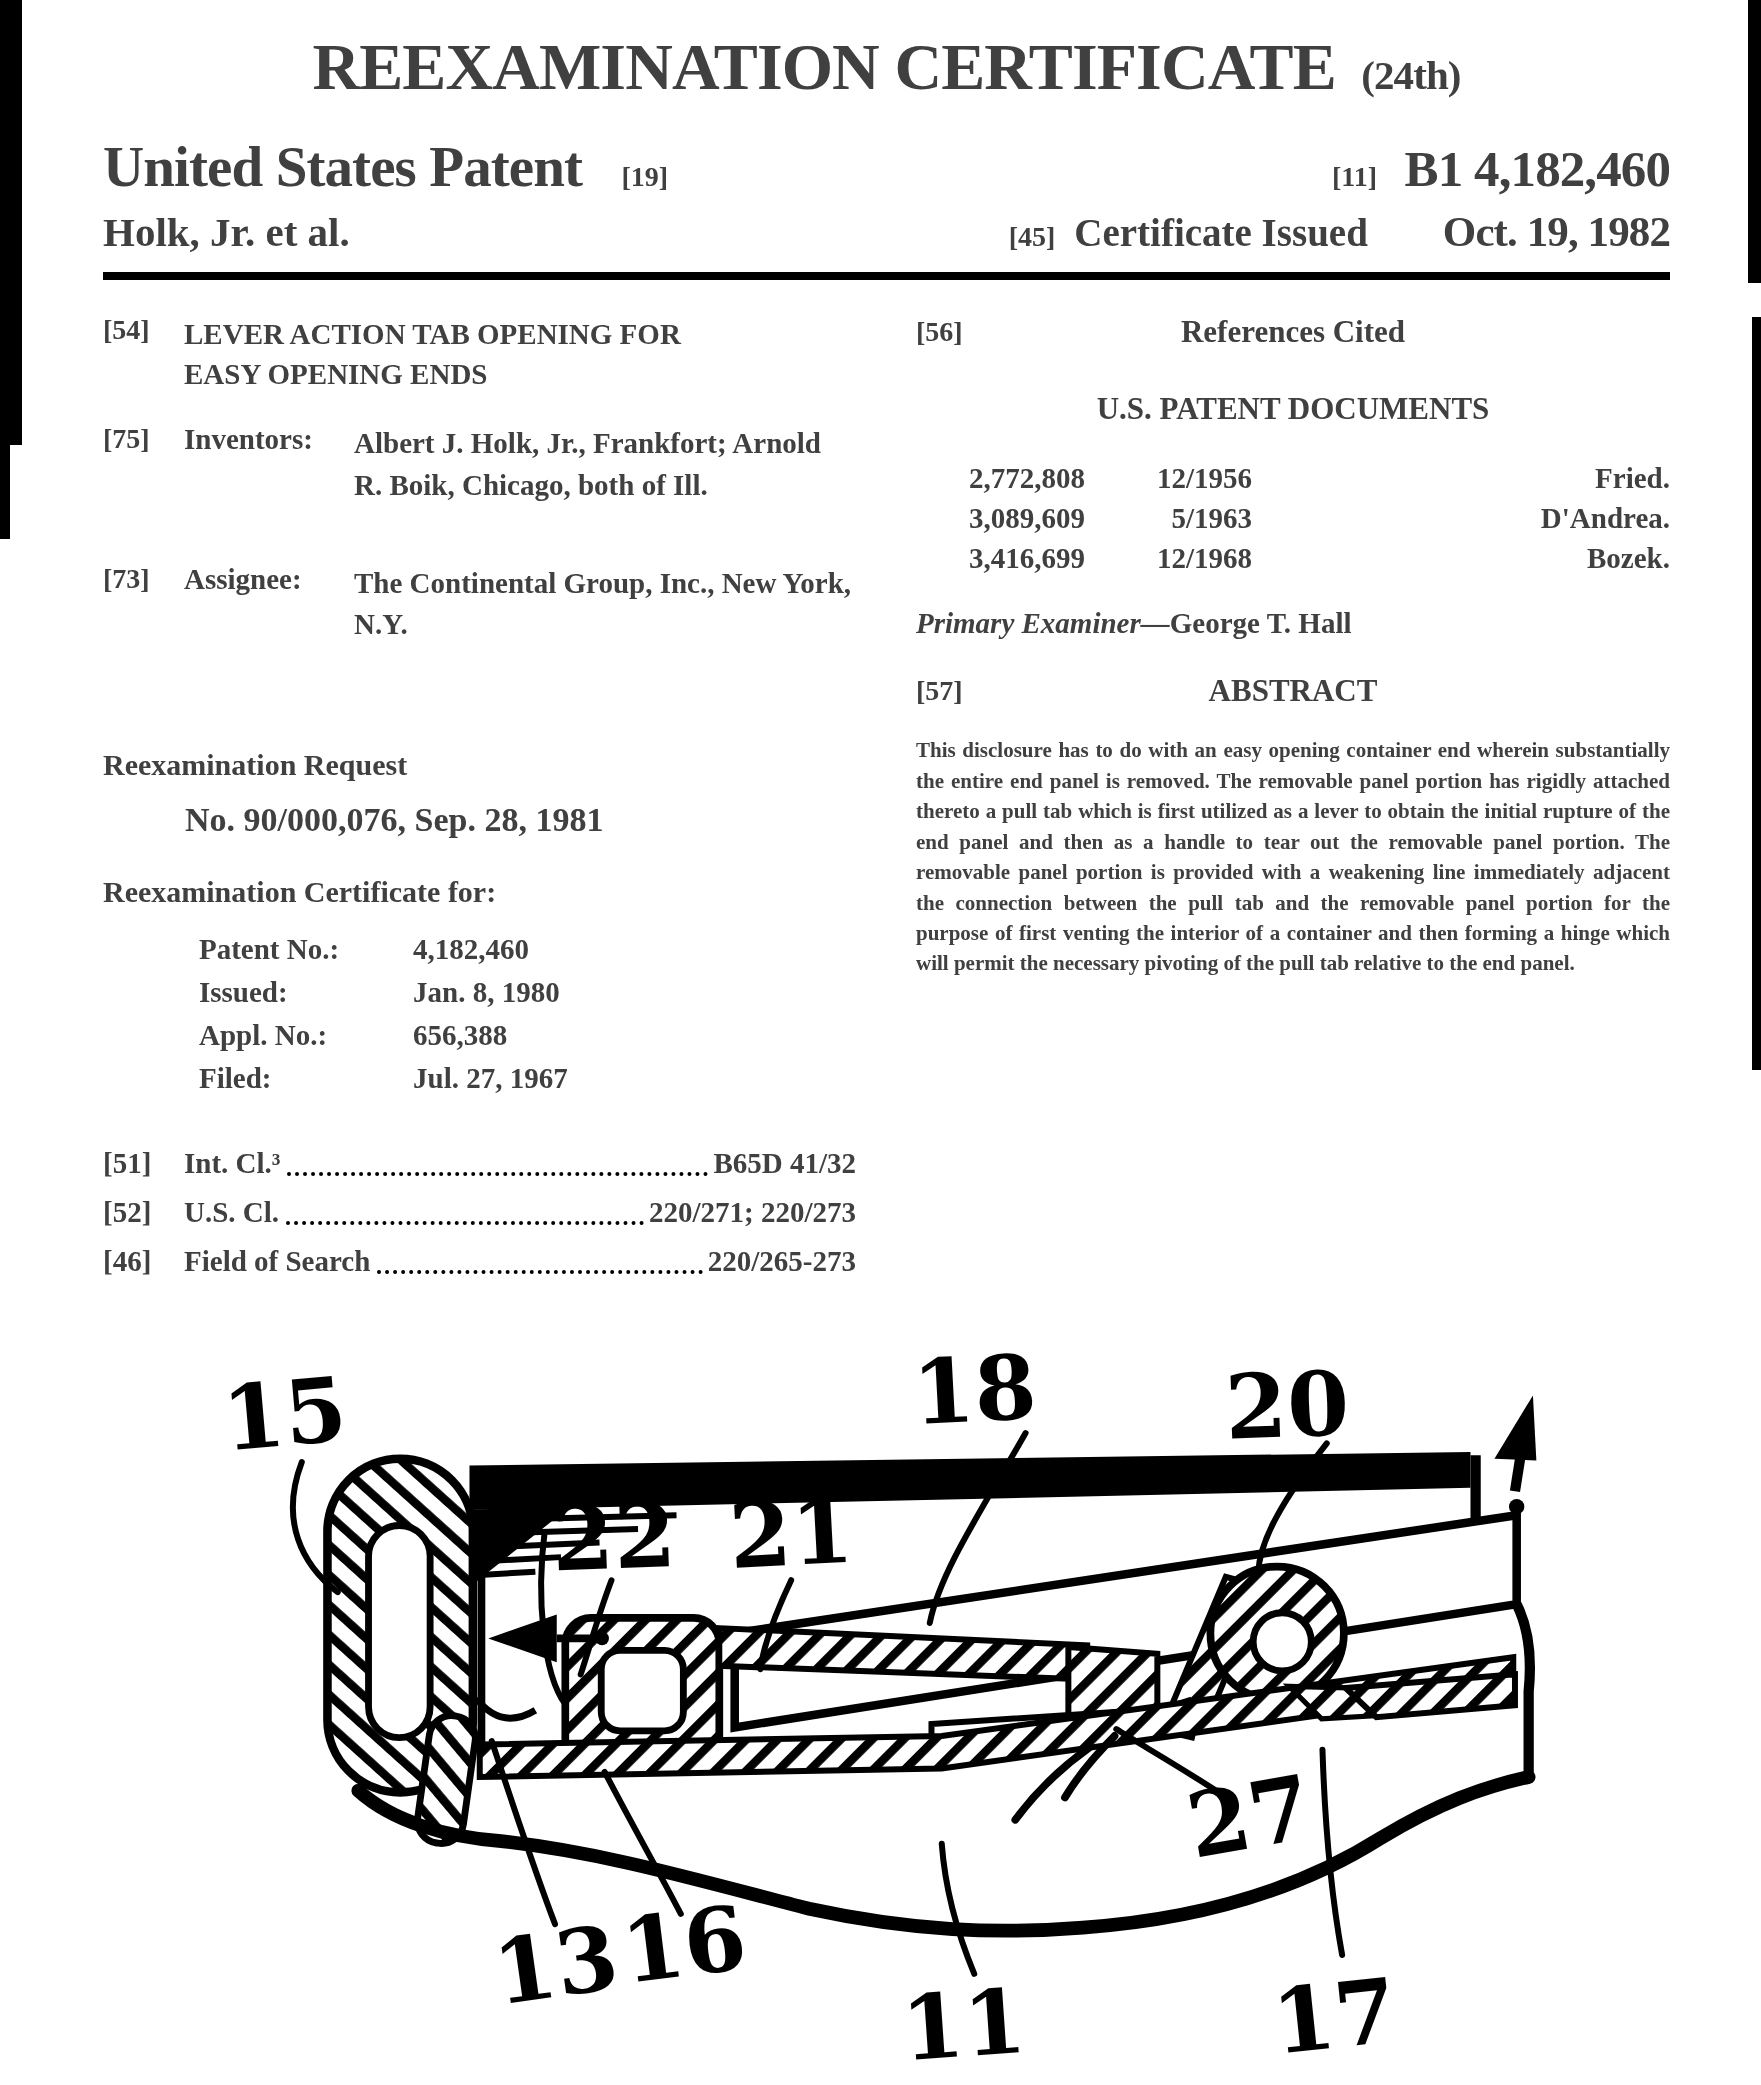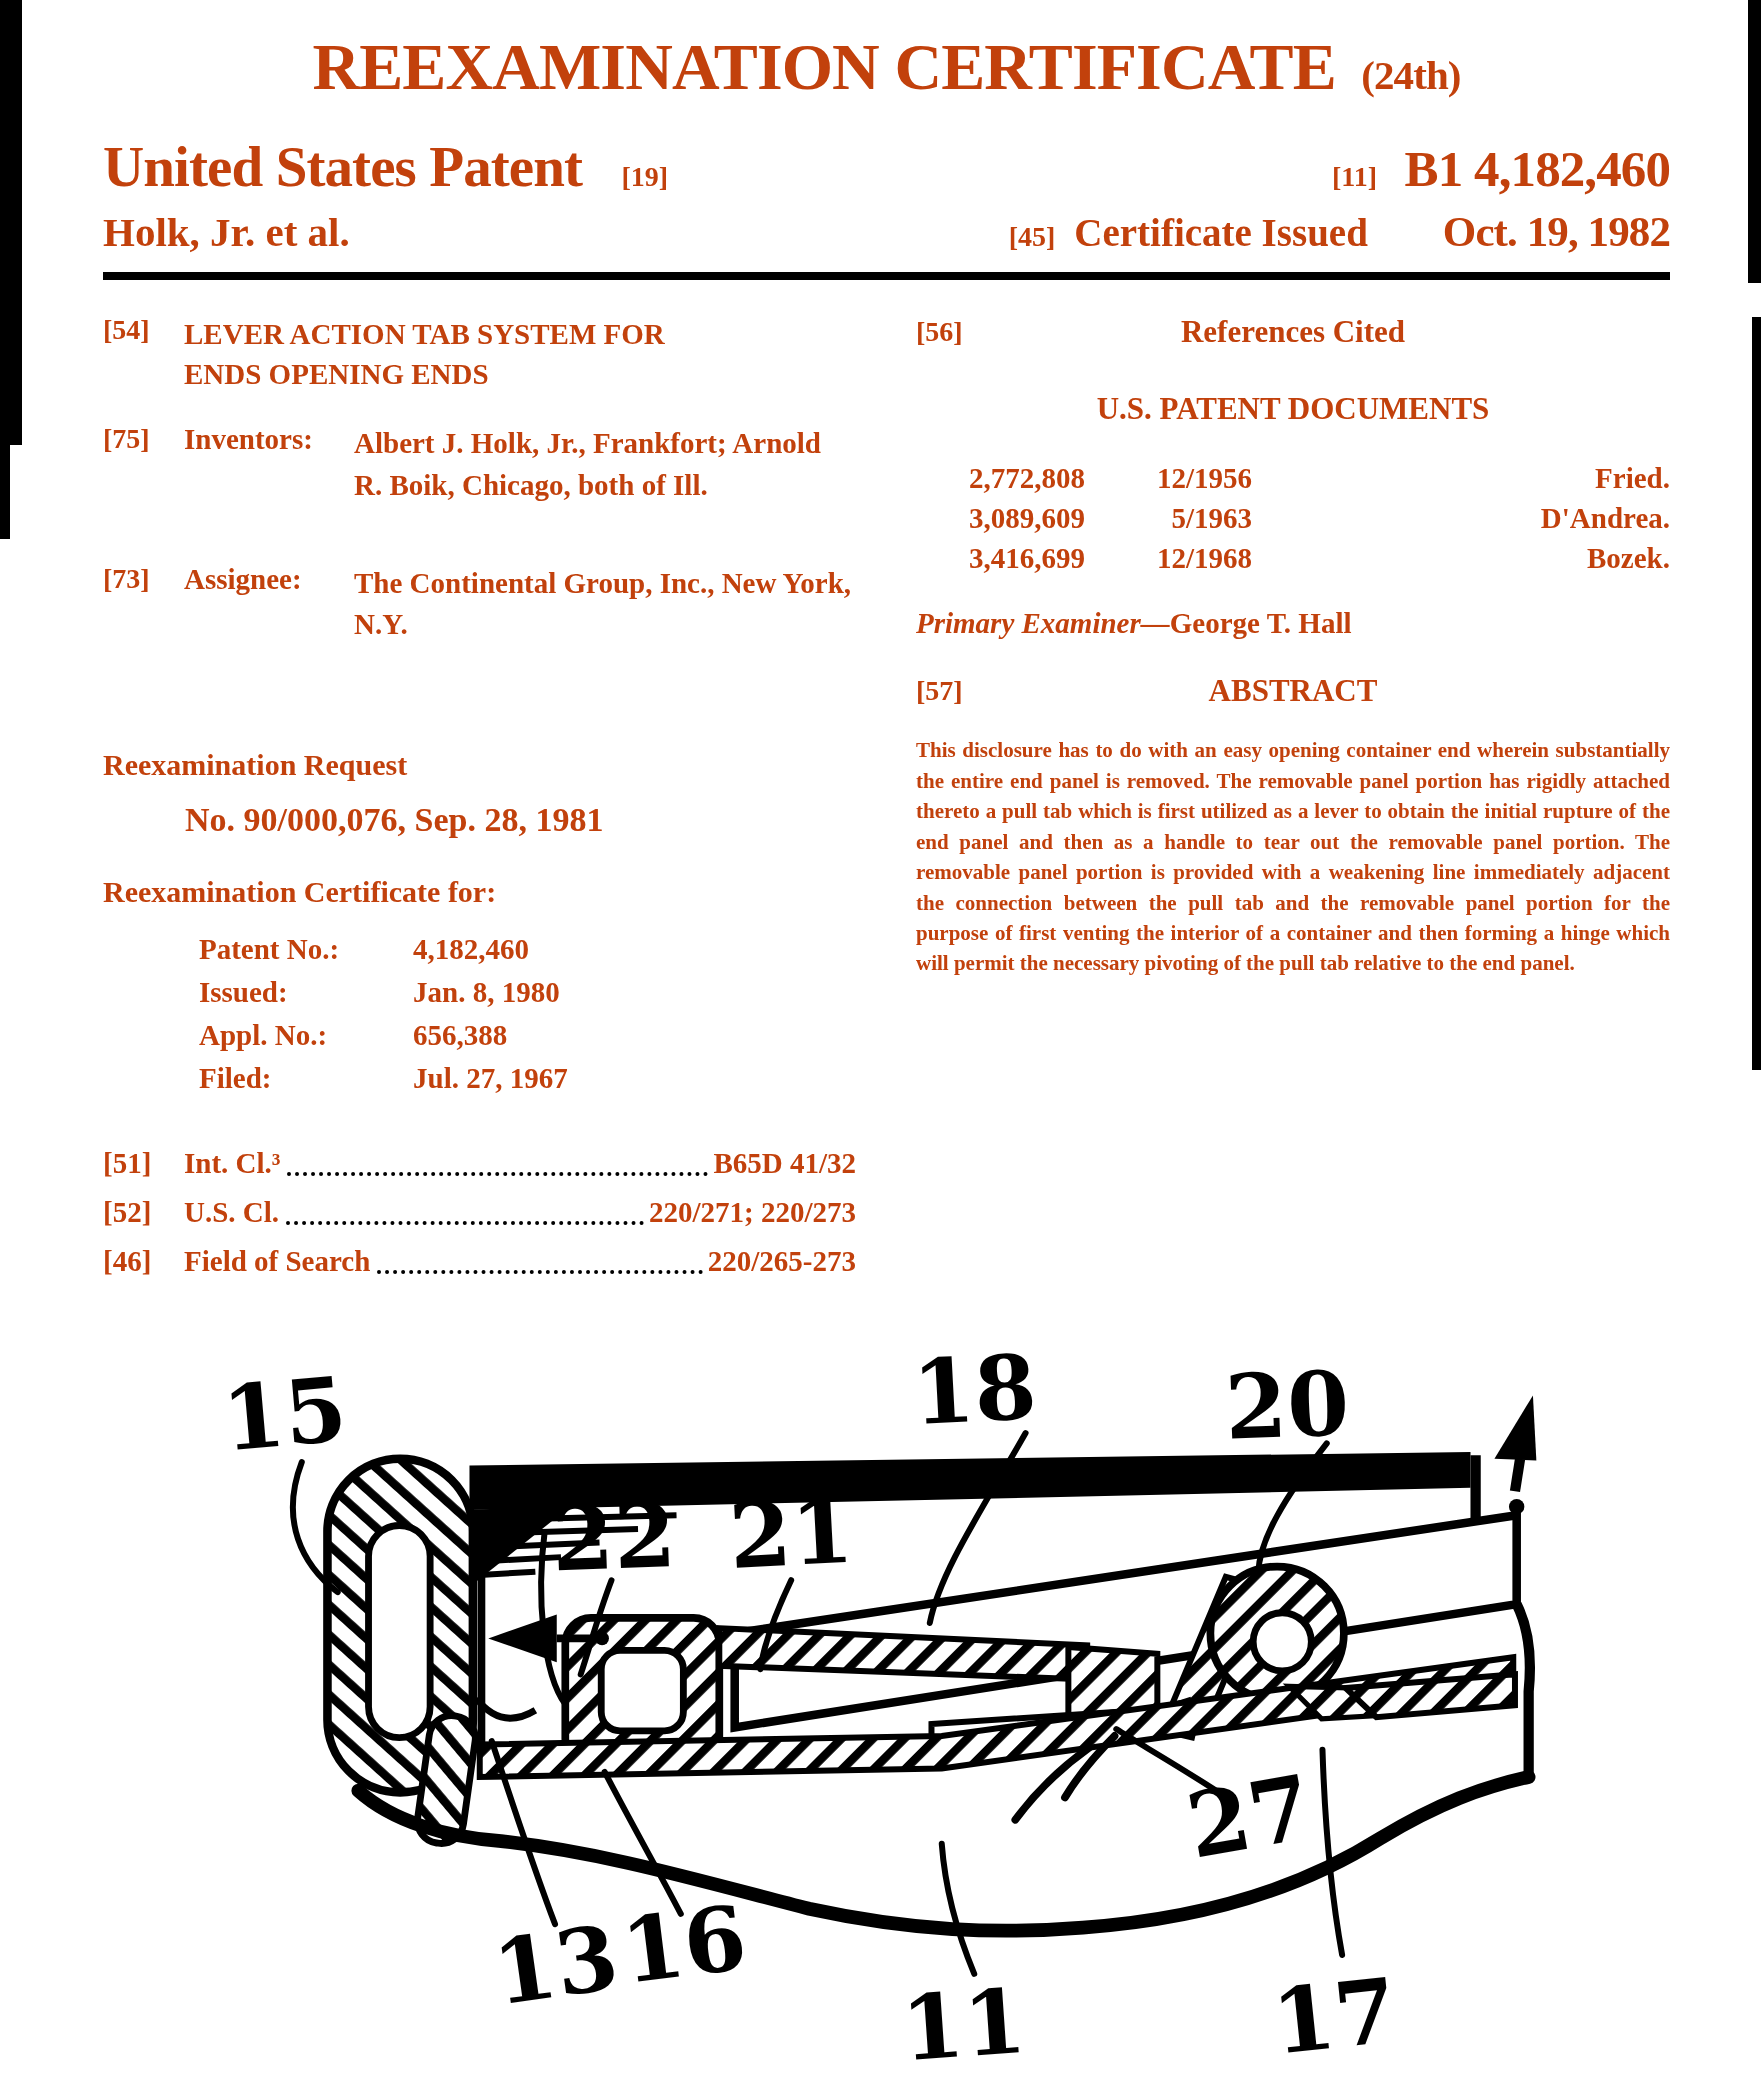--- a/index.html
+++ b/index.html
@@ -1,20 +1,20 @@
 <!DOCTYPE html>
 <html style="font-size:13.7px"><head>
 <meta charset="utf-8">
 <style>
   html,body { margin:0; padding:0; background:#e8e8e8; }
   .page {
     position:relative;
     width:1762px; height:2085px;
     background:#ffffff;
-    color:#c2410c;
+    color:#404040;
     font-family:"Liberation Serif","DejaVu Serif",serif;
     font-weight:700;
     overflow:hidden;
     margin:0 auto;
   }
   .scan-bar { position:absolute; background:#000; }
   .scan-bar.left1  { left:0; top:0; width:22px; height:445px; }
   .scan-bar.left2  { left:0; top:445px; width:10.3px; height:94px; }
   .scan-bar.right1 { right:0; top:0; width:13.7px; height:283px; }
   .scan-bar.right2 { right:0; top:317px; width:10.3px; height:753px; }
@@ -124,21 +124,21 @@
       </div>
     </div>
     <div class="rule"></div>
   </header>
 
   <main class="columns">
 
     <section class="col-left">
       <div class="entry">
         <span class="code">[54]</span>
-        <span class="invention-title">LEVER ACTION TAB SYSTEM FOR ENDS OPENING ENDS</span>
+        <span class="invention-title">LEVER ACTION TAB OPENING FOR EASY OPENING ENDS</span>
       </div>
       <div class="entry with-label inventors">
         <span class="code">[75]</span>
         <span class="field-label">Inventors:</span>
         <span class="field-value">Albert J. Holk, Jr., Frankfort; Arnold R. Boik, Chicago, both of Ill.</span>
       </div>
       <div class="entry with-label assignee">
         <span class="code">[73]</span>
         <span class="field-label">Assignee:</span>
         <span class="field-value">The Continental Group, Inc., New York, N.Y.</span>

